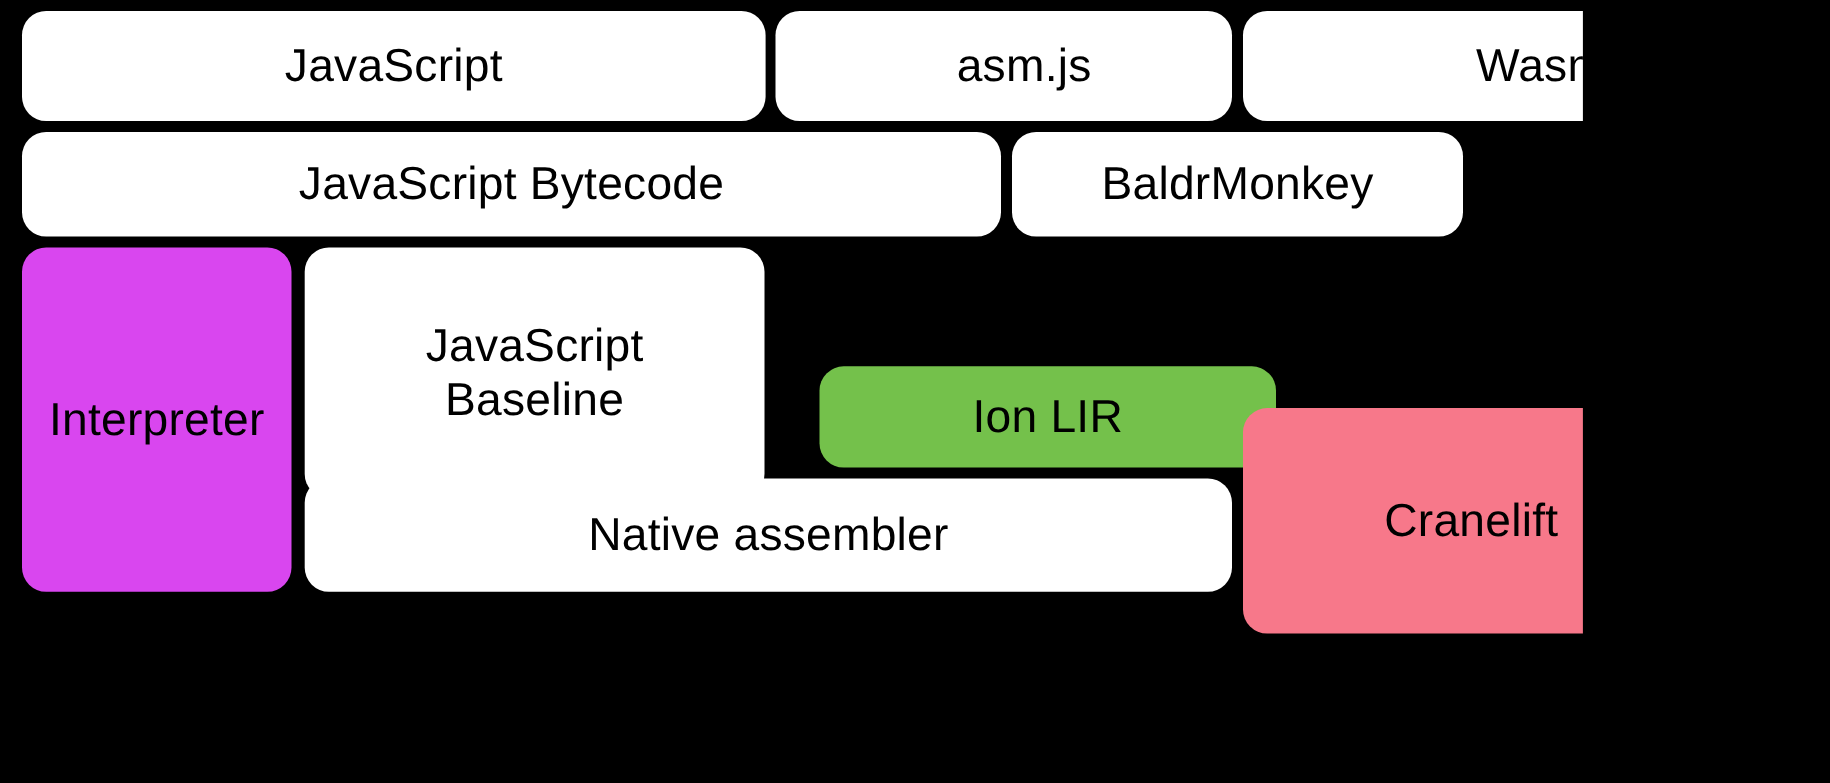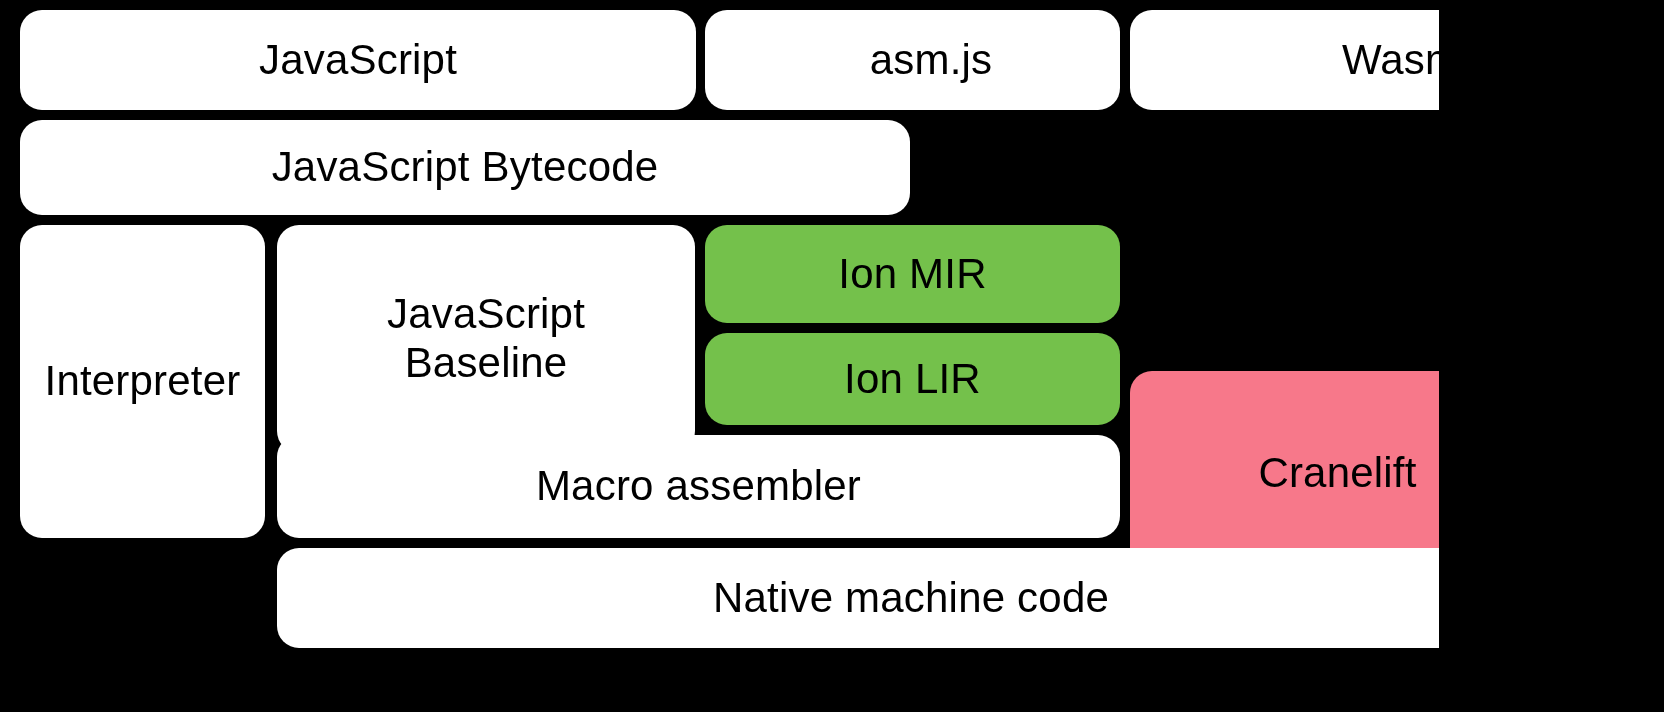--- a/index.html
+++ b/index.html
@@ -29,33 +29,32 @@
     color: #000000;
     font-size: 42px;
     line-height: 1.16;
     font-weight: 400;
     letter-spacing: 0.2px;
     padding: 2px 10px;
     white-space: pre-line;
     user-select: none;
   }
   .fill-white  { background: #ffffff; }
-  .fill-gray   { background: #ffffff; }
+  .fill-gray   { background: #d946ef; }
   .fill-green  { background: #74c14b; }
   .fill-pink   { background: #f7788a; margin-top: 38px; }
 </style>
 </head>
 <body>
 
 <div id="diagram" style="background: rgb(0, 0, 0);">
     <div class="node fill-white" style="left: 20px; top: 10px; width: 676px; height: 100px;">JavaScript</div>
     <div class="node fill-white" style="left: 705px; top: 10px; width: 415px; height: 100px; padding-left: 47px;">asm.js</div>
     <div class="node fill-white" style="left: 1130px; top: 10px; width: 518px; height: 100px; padding-left: 34px;">Wasm</div>
     <div class="node fill-white" style="left: 20px; top: 120px; width: 890px; height: 95px; text-align: right;">JavaScript Bytecode</div>
+    <div class="node fill-white" style="left: 920px; top: 120px; width: 410px; height: 95px;">BaldrMonkey</div>
     <div class="node fill-gray" style="left: 20px; top: 225px; width: 245px; height: 313px;">Interpreter</div>
     <div class="node fill-white" style="left: 277px; top: 225px; width: 418px; height: 228px;">JavaScript
 Baseline</div>
-    <div class="node fill-green" style="left: 705px; top: 225px; width: 415px; height: 98px;">Ion MIR</div>
-    <div class="node fill-green" style="left: 705px; top: 333px; width: 415px; height: 92px;">Ion LIR</div>
-    <div class="node fill-white" style="left: 277px; top: 435px; width: 843px; height: 103px;">Macro assembler</div>
+    <div class="node fill-green" style="left: 745px; top: 333px; width: 415px; height: 92px;">Ion LIR</div>
+    <div class="node fill-white" style="left: 277px; top: 435px; width: 843px; height: 103px;">Native assembler</div>
     <div class="node fill-pink" style="left: 1130px; top: 333px; width: 415px; height: 205px;">Cranelift</div>
-    <div class="node fill-white" style="left: 277px; top: 548px; width: 1268px; height: 100px;">Native machine code</div>
   </div>
 
 </body></html>

